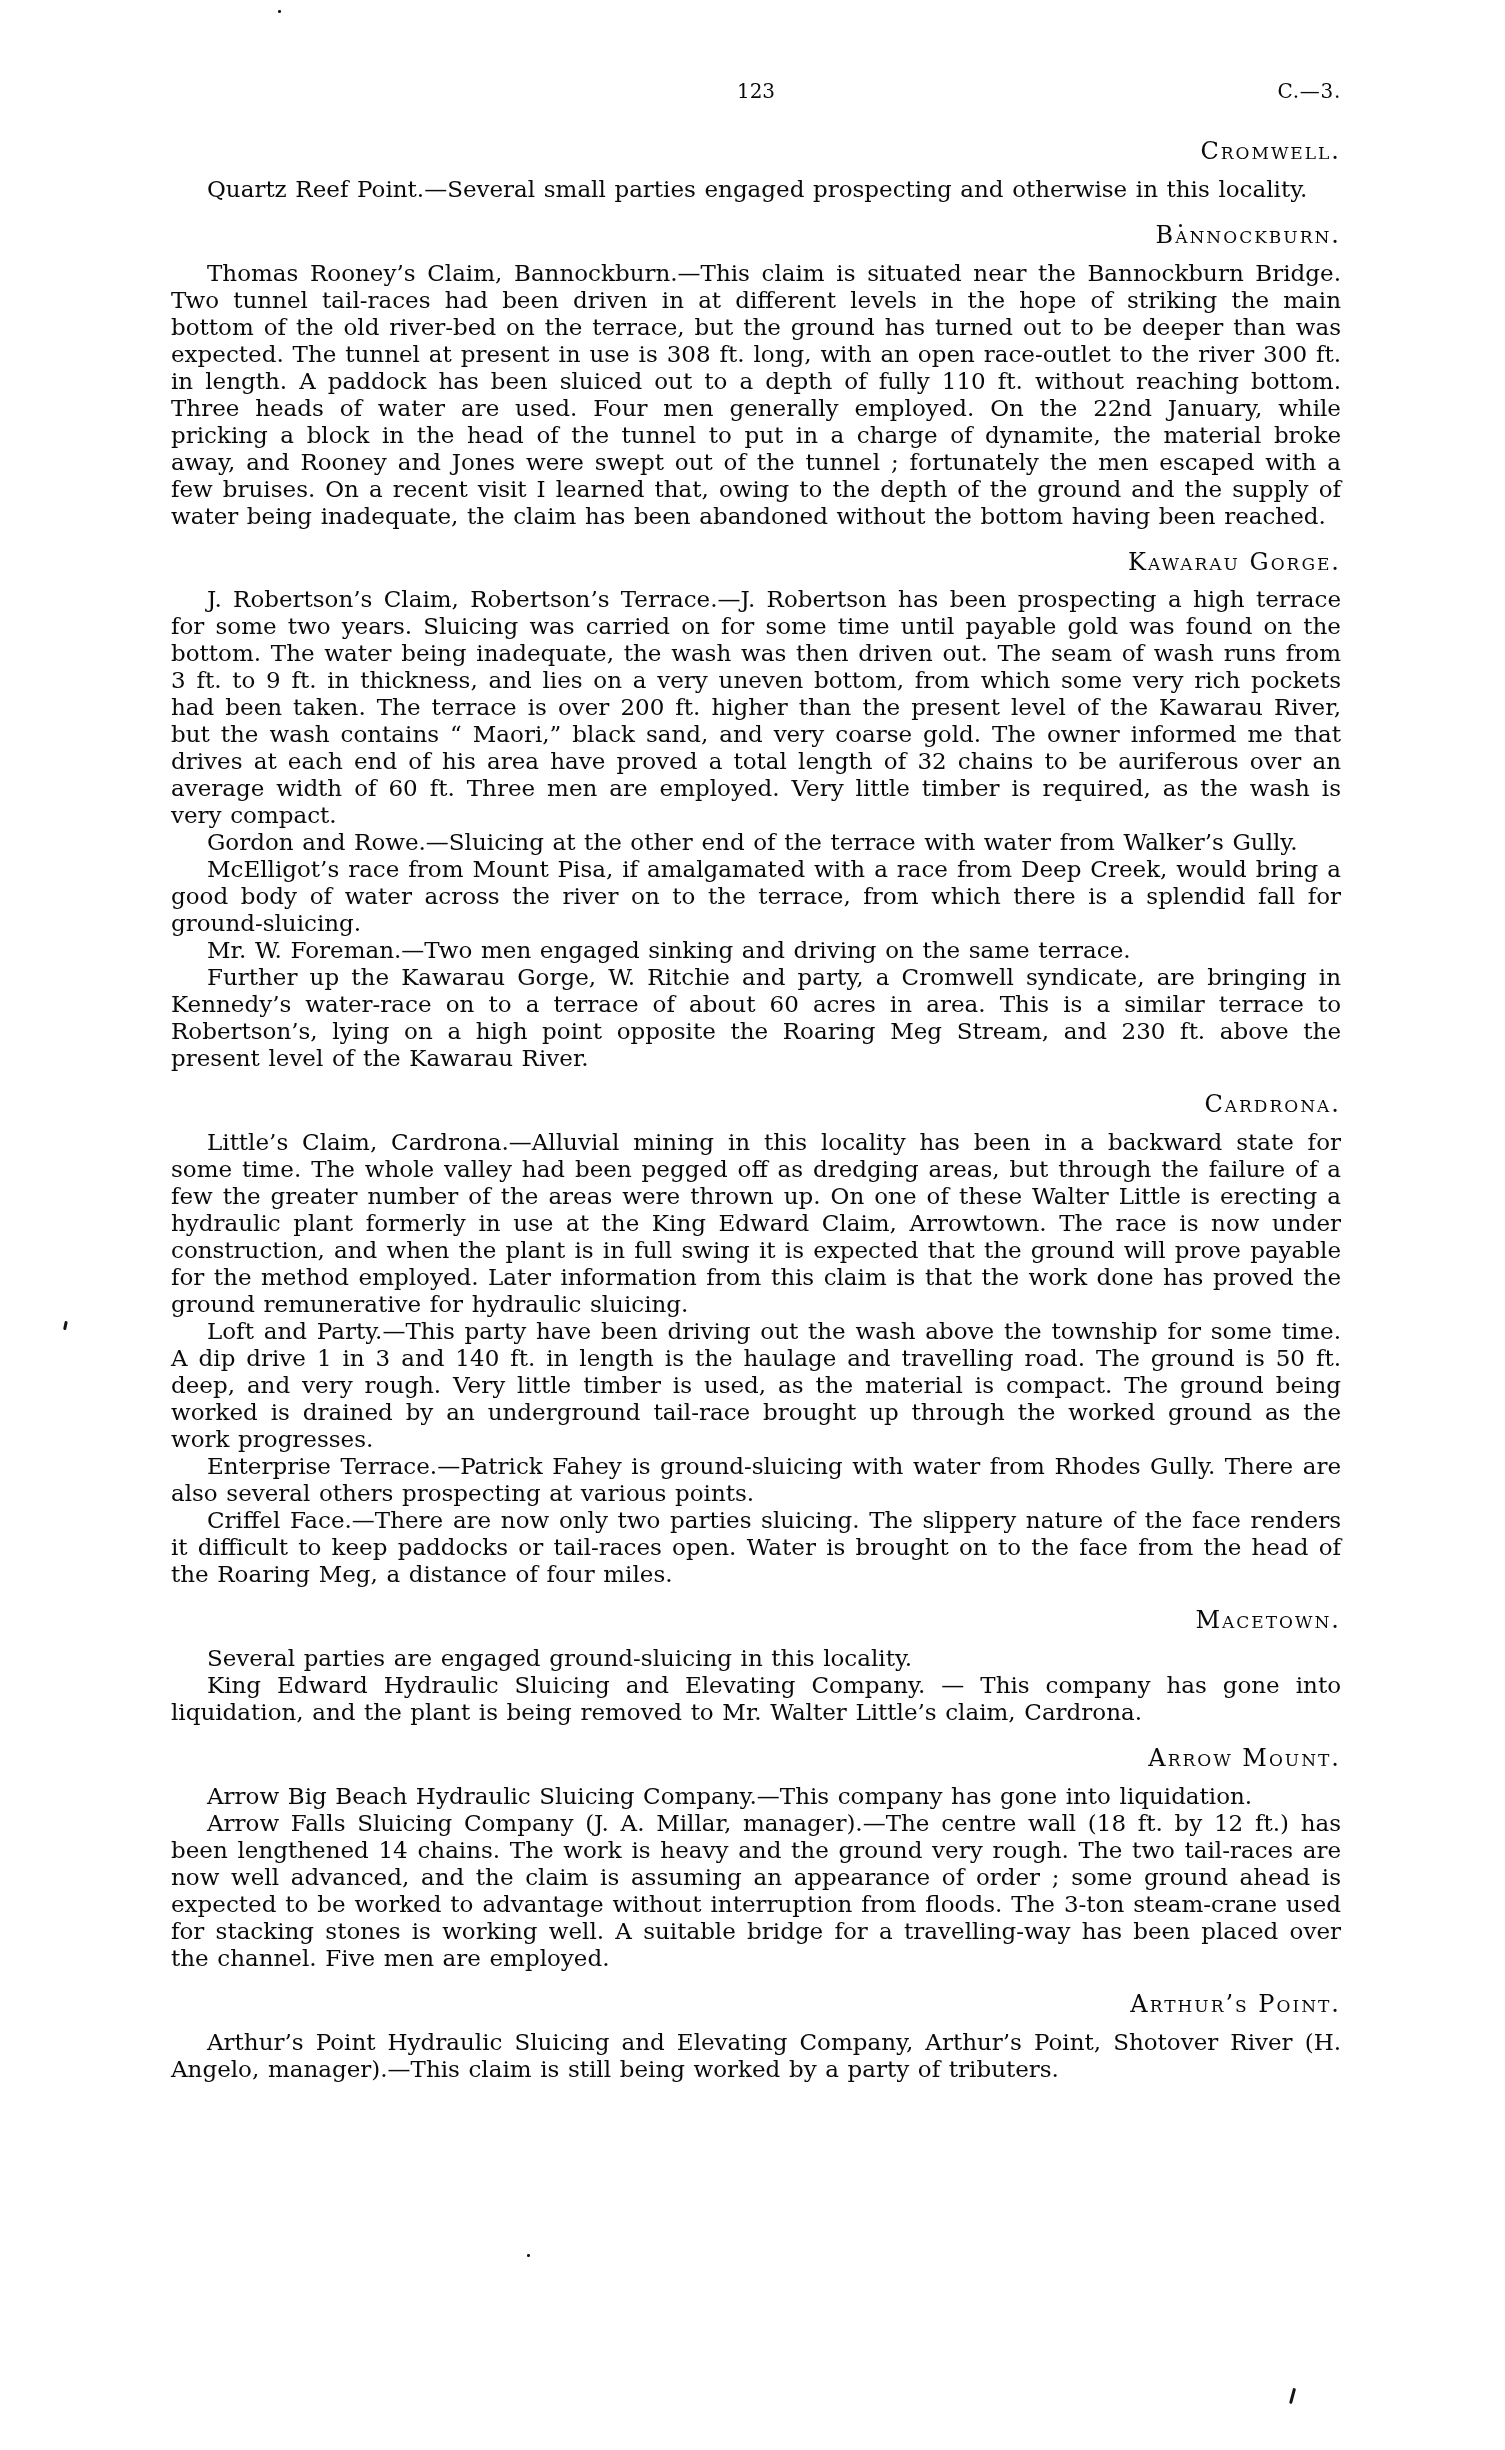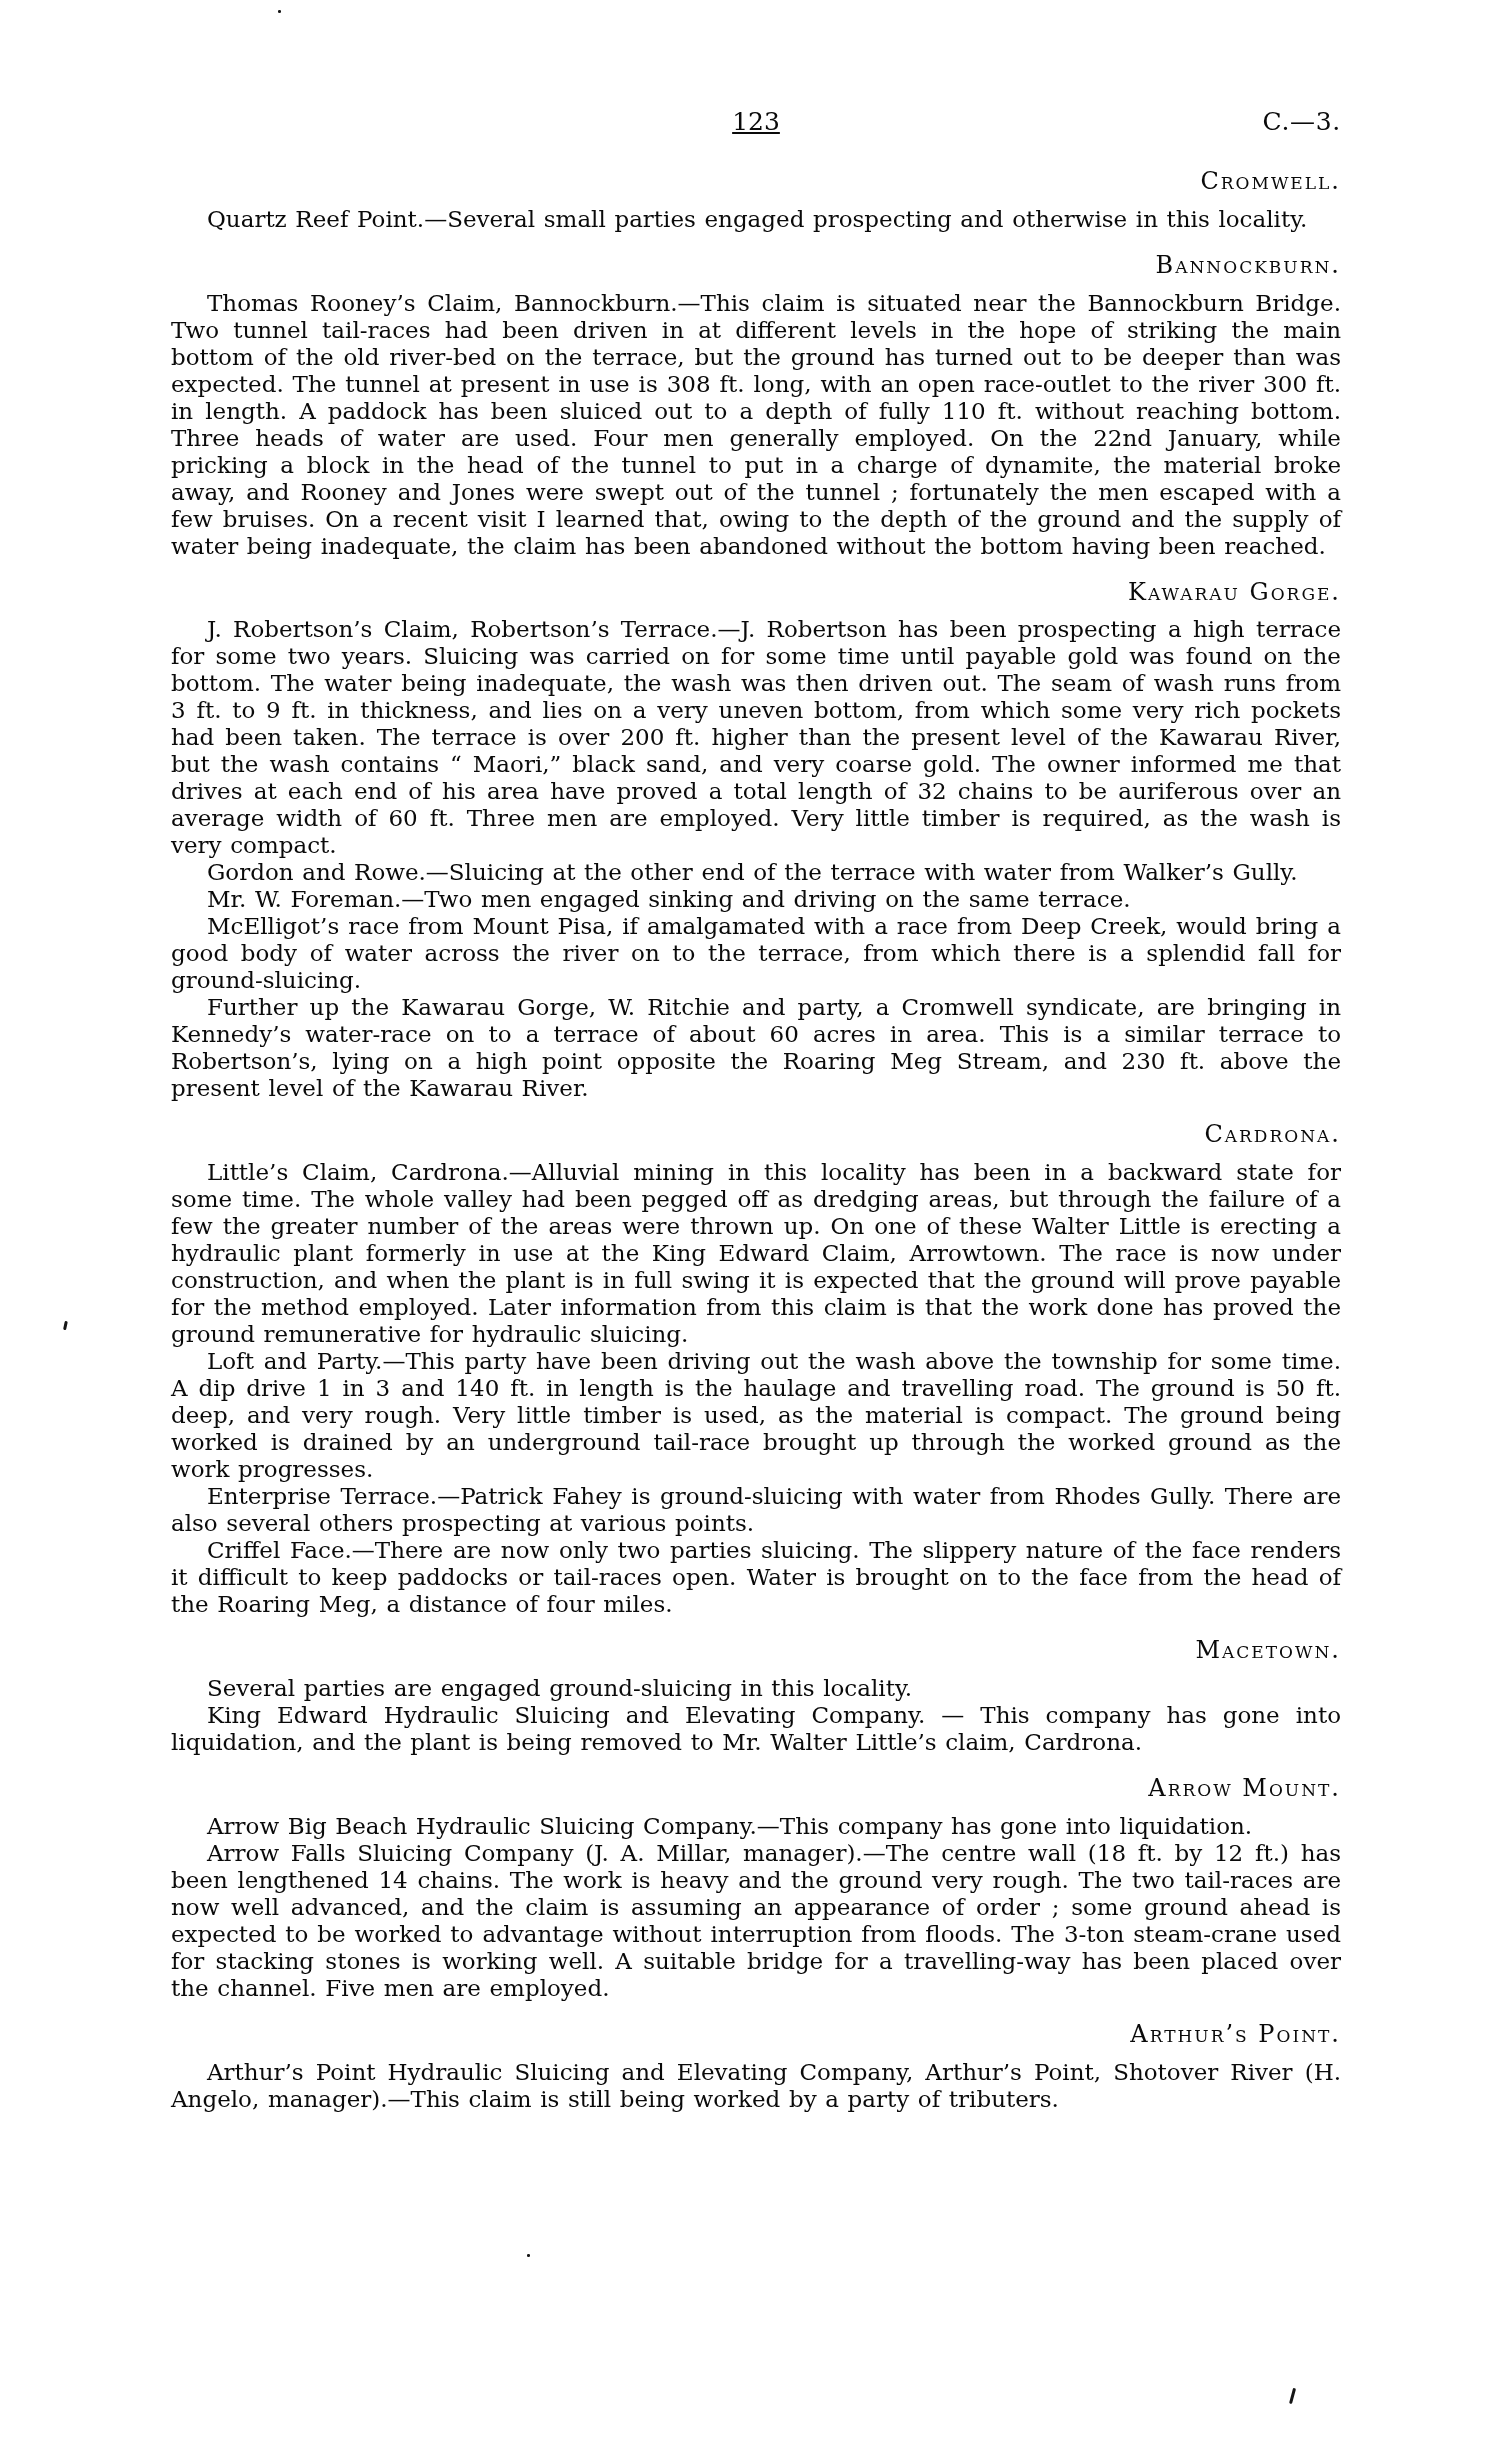--- a/index.html
+++ b/index.html
@@ -13,26 +13,25 @@
     overflow:hidden;
   }
   .content {
     position:absolute;
     left:171px;
     top:0;
     width:1170px;
   }
   .page-header {
     position:relative;
-    margin-top:106px;
+    margin-top:76px;
     margin-bottom:30px;
     height:31px;
-    font-size:25px;
+    font-size:20px;
     line-height:31px;
-    text-decoration:underline;
   }
   .page-number { text-align:center; }
   .paper-ref { position:absolute; right:0; top:0; letter-spacing:0.7px; }
   .section-heading {
     font-size:24px;
     font-weight:400;
     font-variant:small-caps;
     letter-spacing:2px;
     text-align:right;
     margin:18px 0 9.8px 0;
@@ -66,22 +65,22 @@
     </div>
 
     <div>
         <h2 class="section-heading">Cromwell.</h2>
         <p class="para"><span class="run it">Quartz Reef Point.</span><span class="run">—Several small parties engaged prospecting and otherwise in this locality.</span></p>
         <h2 class="section-heading">Bannockburn.</h2>
         <p class="para"><span class="run it">Thomas Rooney’s Claim, Bannockburn.</span><span class="run">—This claim is situated near the Bannockburn Bridge. Two tunnel tail-races had been driven in at different levels in the hope of striking the main bottom of the old river-bed on the terrace, but the ground has turned out to be deeper than was expected.  The tunnel at present in use is 308 ft. long, with an open race-outlet to the river 300 ft. in length.  A paddock has been sluiced out to a depth of fully 110 ft. without reaching bottom. Three heads of water are used.  Four men generally employed.  On the 22nd January, while pricking a block in the head of the tunnel to put in a charge of dynamite, the material broke away, and Rooney and Jones were swept out of the tunnel ; fortunately the men escaped with a few bruises.  On a recent visit I learned that, owing to the depth of the ground and the supply of water being inadequate, the claim has been abandoned without the bottom having been reached.</span></p>
         <h2 class="section-heading">Kawarau Gorge.</h2>
         <p class="para"><span class="run it">J. Robertson’s Claim, Robertson’s Terrace.</span><span class="run">—J. Robertson has been prospecting a high terrace for some two years.  Sluicing was carried on for some time until payable gold was found on the bottom.  The water being inadequate, the wash was then driven out.  The seam of wash runs from 3 ft. to 9 ft. in thickness, and lies on a very uneven bottom, from which some very rich pockets had been taken.  The terrace is over 200 ft. higher than the present level of the Kawarau River, but the wash contains “ Maori,” black sand, and very coarse gold.  The owner informed me that drives at each end of his area have proved a total length of 32 chains to be auriferous over an average width of 60 ft.  Three men are employed.  Very little timber is required, as the wash is very compact.</span></p>
         <p class="para"><span class="run it">Gordon and Rowe.</span><span class="run">—Sluicing at the other end of the terrace with water from Walker’s Gully.</span></p>
+        <p class="para"><span class="run">McElligot’s race from Mount Pisa, if amalgamated with a race from Deep Creek, would bring a good body of water across the river on to the terrace, from which there is a splendid fall for ground-sluicing.</span></p>
         <p class="para"><span class="run it">Mr. W. Foreman.</span><span class="run">—Two men engaged sinking and driving on the same terrace.</span></p>
-        <p class="para"><span class="run">McElligot’s race from Mount Pisa, if amalgamated with a race from Deep Creek, would bring a good body of water across the river on to the terrace, from which there is a splendid fall for ground-sluicing.</span></p>
         <p class="para"><span class="run">Further up the Kawarau Gorge, W. Ritchie and party, a Cromwell syndicate, are bringing in Kennedy’s water-race on to a terrace of about 60 acres in area.  This is a similar terrace to Robertson’s, lying on a high point opposite the Roaring Meg Stream, and 230 ft. above the present level of the Kawarau River.</span></p>
         <h2 class="section-heading">Cardrona.</h2>
         <p class="para"><span class="run it">Little’s Claim, Cardrona.</span><span class="run">—Alluvial mining in this locality has been in a backward state for some time.  The whole valley had been pegged off as dredging areas, but through the failure of a few the greater number of the areas were thrown up.  On one of these Walter Little is erecting a hydraulic plant formerly in use at the King Edward Claim, Arrowtown.  The race is now under construction, and when the plant is in full swing it is expected that the ground will prove payable for the method employed.  Later information from this claim is that the work done has proved the ground remunerative for hydraulic sluicing.</span></p>
         <p class="para"><span class="run it">Loft and Party.</span><span class="run">—This party have been driving out the wash above the township for some time.  A dip drive 1 in 3 and 140 ft. in length is the haulage and travelling road.  The ground is 50 ft. deep, and very rough.  Very little timber is used, as the material is compact.  The ground being worked is drained by an underground tail-race brought up through the worked ground as the work progresses.</span></p>
         <p class="para"><span class="run it">Enterprise Terrace.</span><span class="run">—Patrick Fahey is ground-sluicing with water from Rhodes Gully.  There are also several others prospecting at various points.</span></p>
         <p class="para"><span class="run it">Criffel Face.</span><span class="run">—There are now only two parties sluicing.  The slippery nature of the face renders it difficult to keep paddocks or tail-races open.  Water is brought on to the face from the head of the Roaring Meg, a distance of four miles.</span></p>
         <h2 class="section-heading">Macetown.</h2>
         <p class="para"><span class="run">Several parties are engaged ground-sluicing in this locality.</span></p>
         <p class="para"><span class="run it">King Edward Hydraulic Sluicing and Elevating Company.</span><span class="run"> — This company has gone into liquidation, and the plant is being removed to Mr. Walter Little’s claim, Cardrona.</span></p>
         <h2 class="section-heading">Arrow Mount.</h2>

